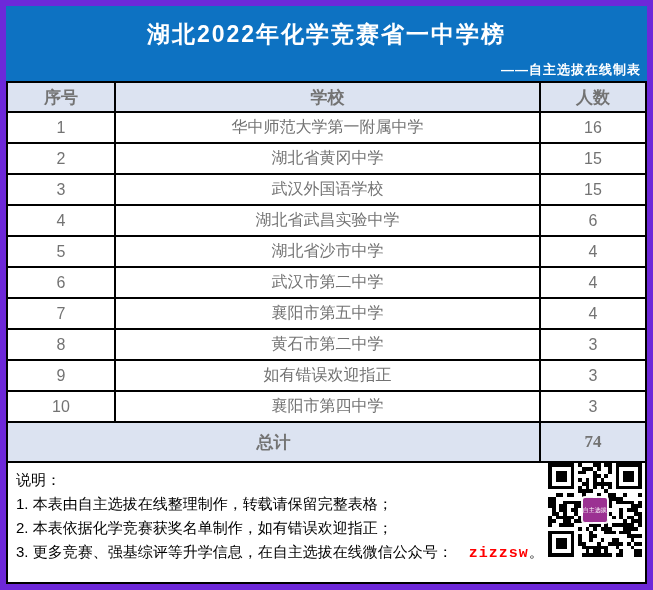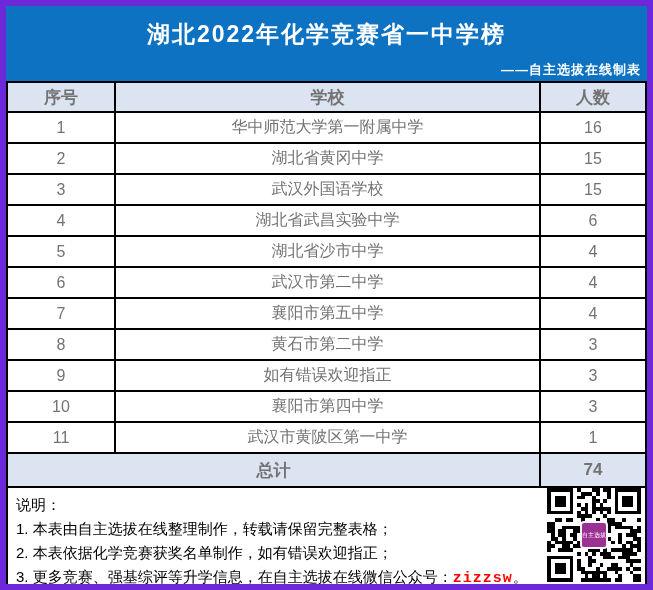--- a/index.html
+++ b/index.html
@@ -46,21 +46,21 @@
     vertical-align: middle;
     overflow: hidden;
     white-space: nowrap;
   }
   .rank-table col.c-no    { width: 108px; }
   .rank-table col.c-count { width: 106px; }
   .rank-table thead tr { height: 30px; background: var(--headerBg, #dce3f1); }
   .rank-table thead th { font-size: 17px; font-weight: bold; }
   .rank-table tbody tr { height: 31px; background: #fff; }
   .rank-table tbody td { font-size: 16px; font-weight: normal; }
-  .rank-table tfoot tr { height: 34px; background: var(--headerBg, #dce3f1); }
+  .rank-table tfoot tr { height: 40px; background: var(--headerBg, #dce3f1); font-family: Liberation Serif, serif; }
   .rank-table tfoot td { font-size: 17px; font-weight: bold; }
   
   .footer {
     flex: 1;
     border: 2px solid #000;
     border-top: none;
     display: flex;
     align-items: flex-start;
   }
   .notes {
@@ -69,20 +69,21 @@
     font-size: 15px;
     line-height: 24px;
     color: #000;
     white-space: nowrap;
   }
   .wechat {
     color: var(--red, #ff0000);
     font-weight: bold;
     font-family: "Liberation Mono", "DejaVu Sans Mono", monospace;
     letter-spacing: 1px;
+    margin-left: 16px;
   }
   .qr-wrap {
     flex: 0 0 102px;
     position: relative;
     display: flex;
     align-items: center;
     justify-content: center;
   }
   .qr-wrap svg { width: 94px; height: 94px; display: block; }
   .qr-center {
@@ -165,25 +166,20 @@
         </tr>
         <tr>
           <td>9</td>
           <td>如有错误欢迎指正</td>
           <td>3</td>
         </tr>
         <tr>
           <td>10</td>
           <td>襄阳市第四中学</td>
           <td>3</td>
-        </tr>
-        <tr>
-          <td>11</td>
-          <td>武汉市黄陂区第一中学</td>
-          <td>1</td>
         </tr>
       </tbody>
     <tfoot>
       <tr class="total-row">
         <td colspan="2">总计</td>
         <td>74</td>
       </tr>
     </tfoot>
   </table>
 

